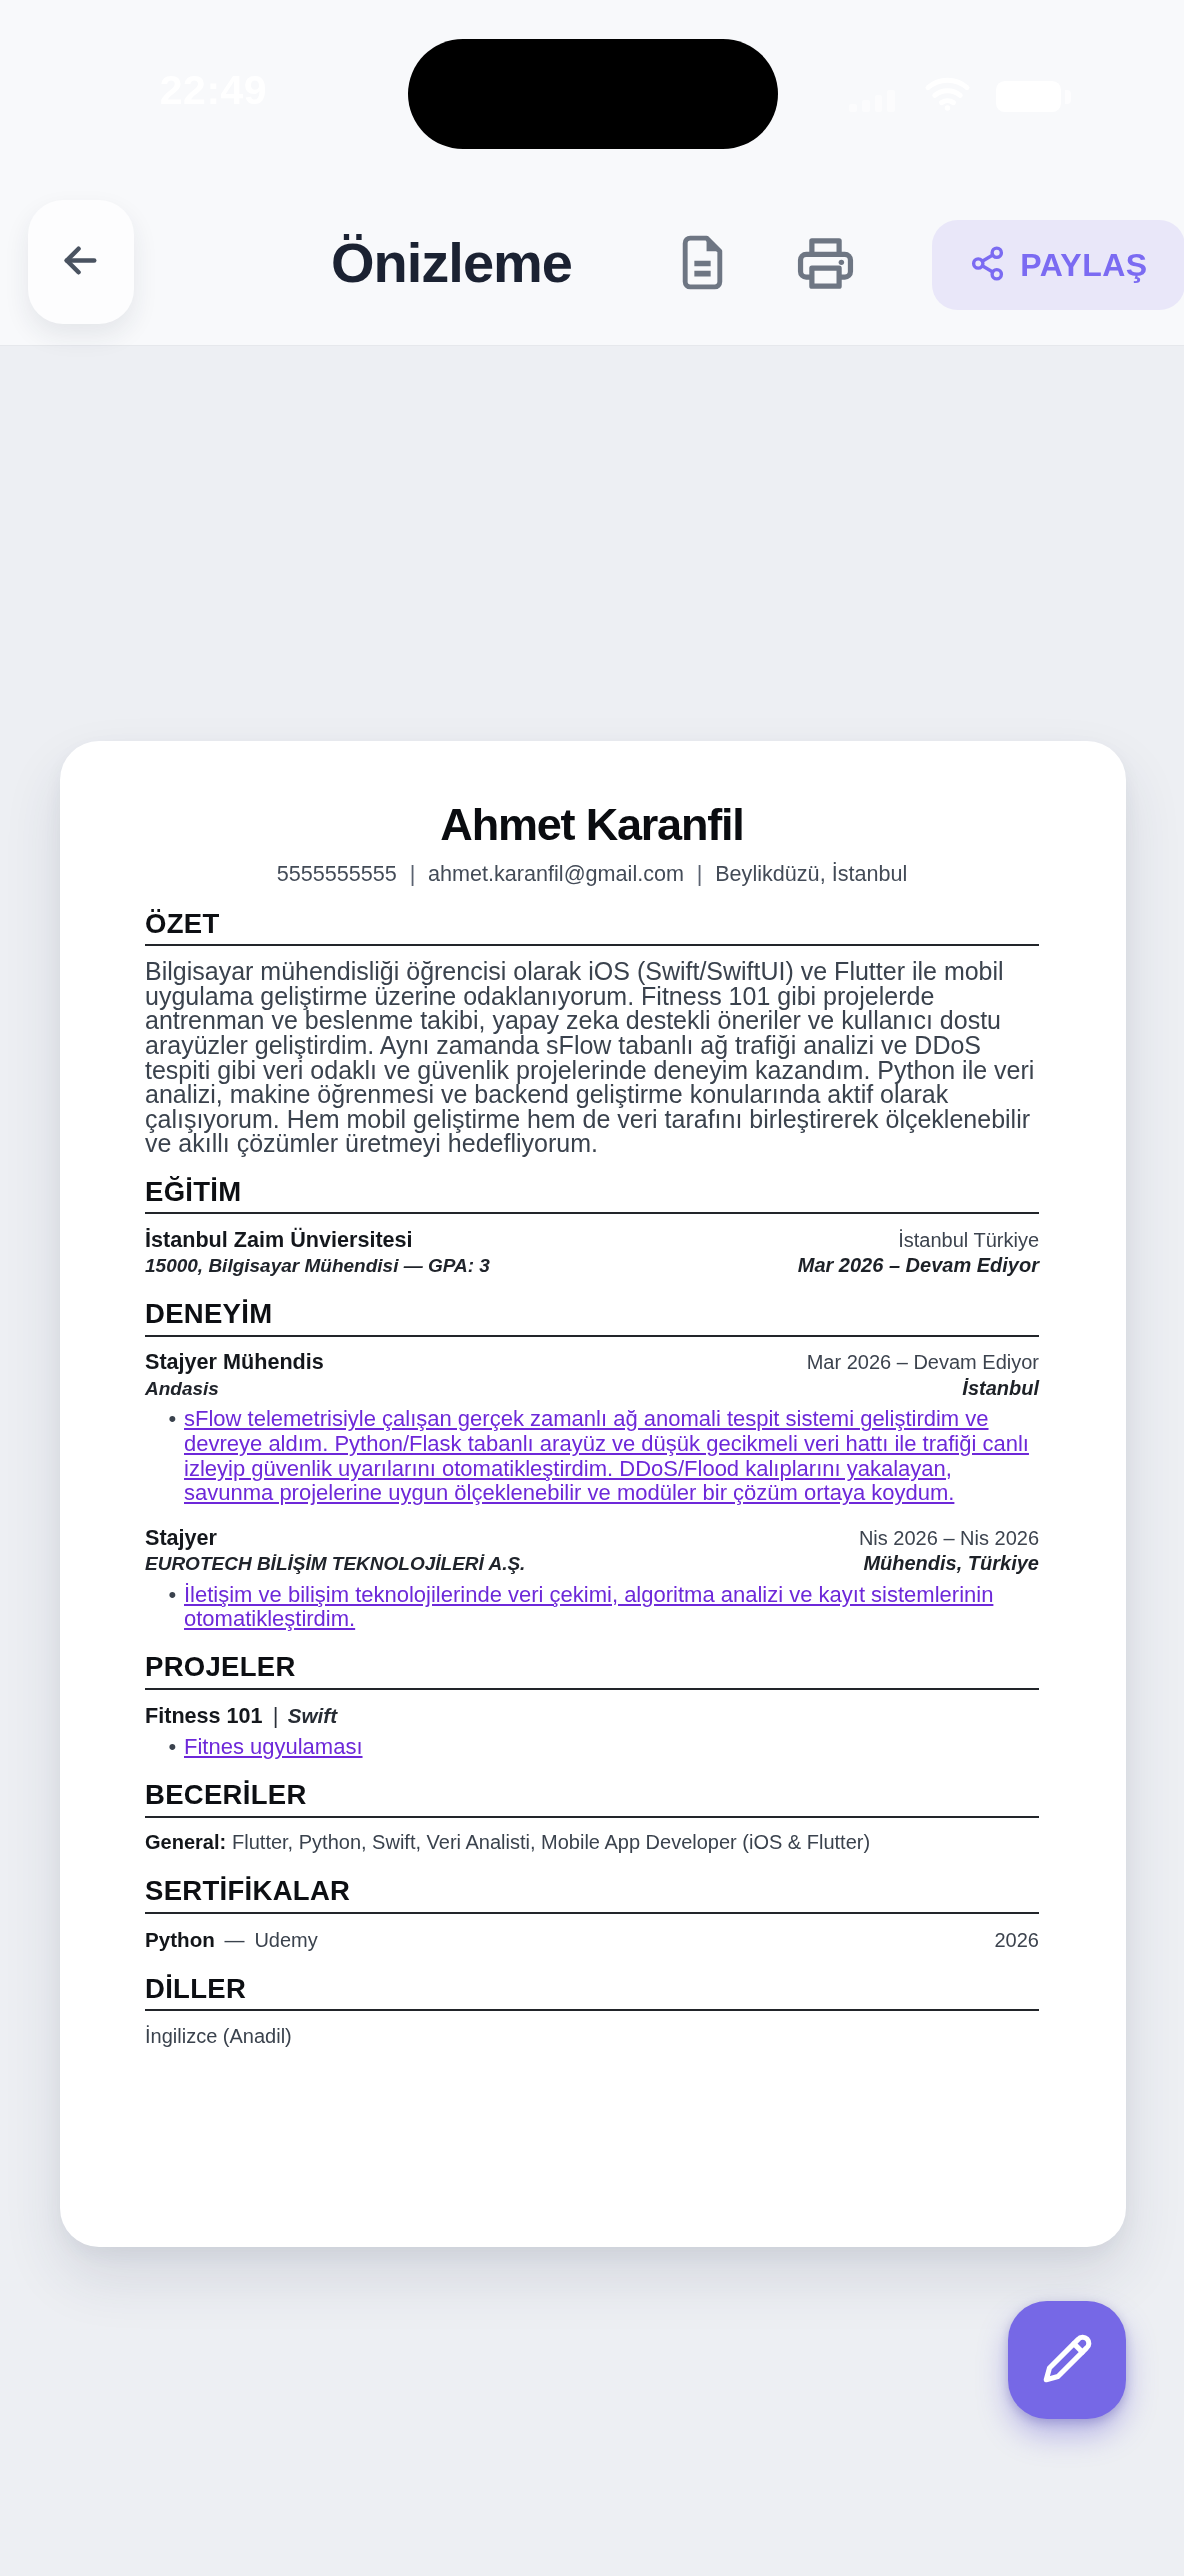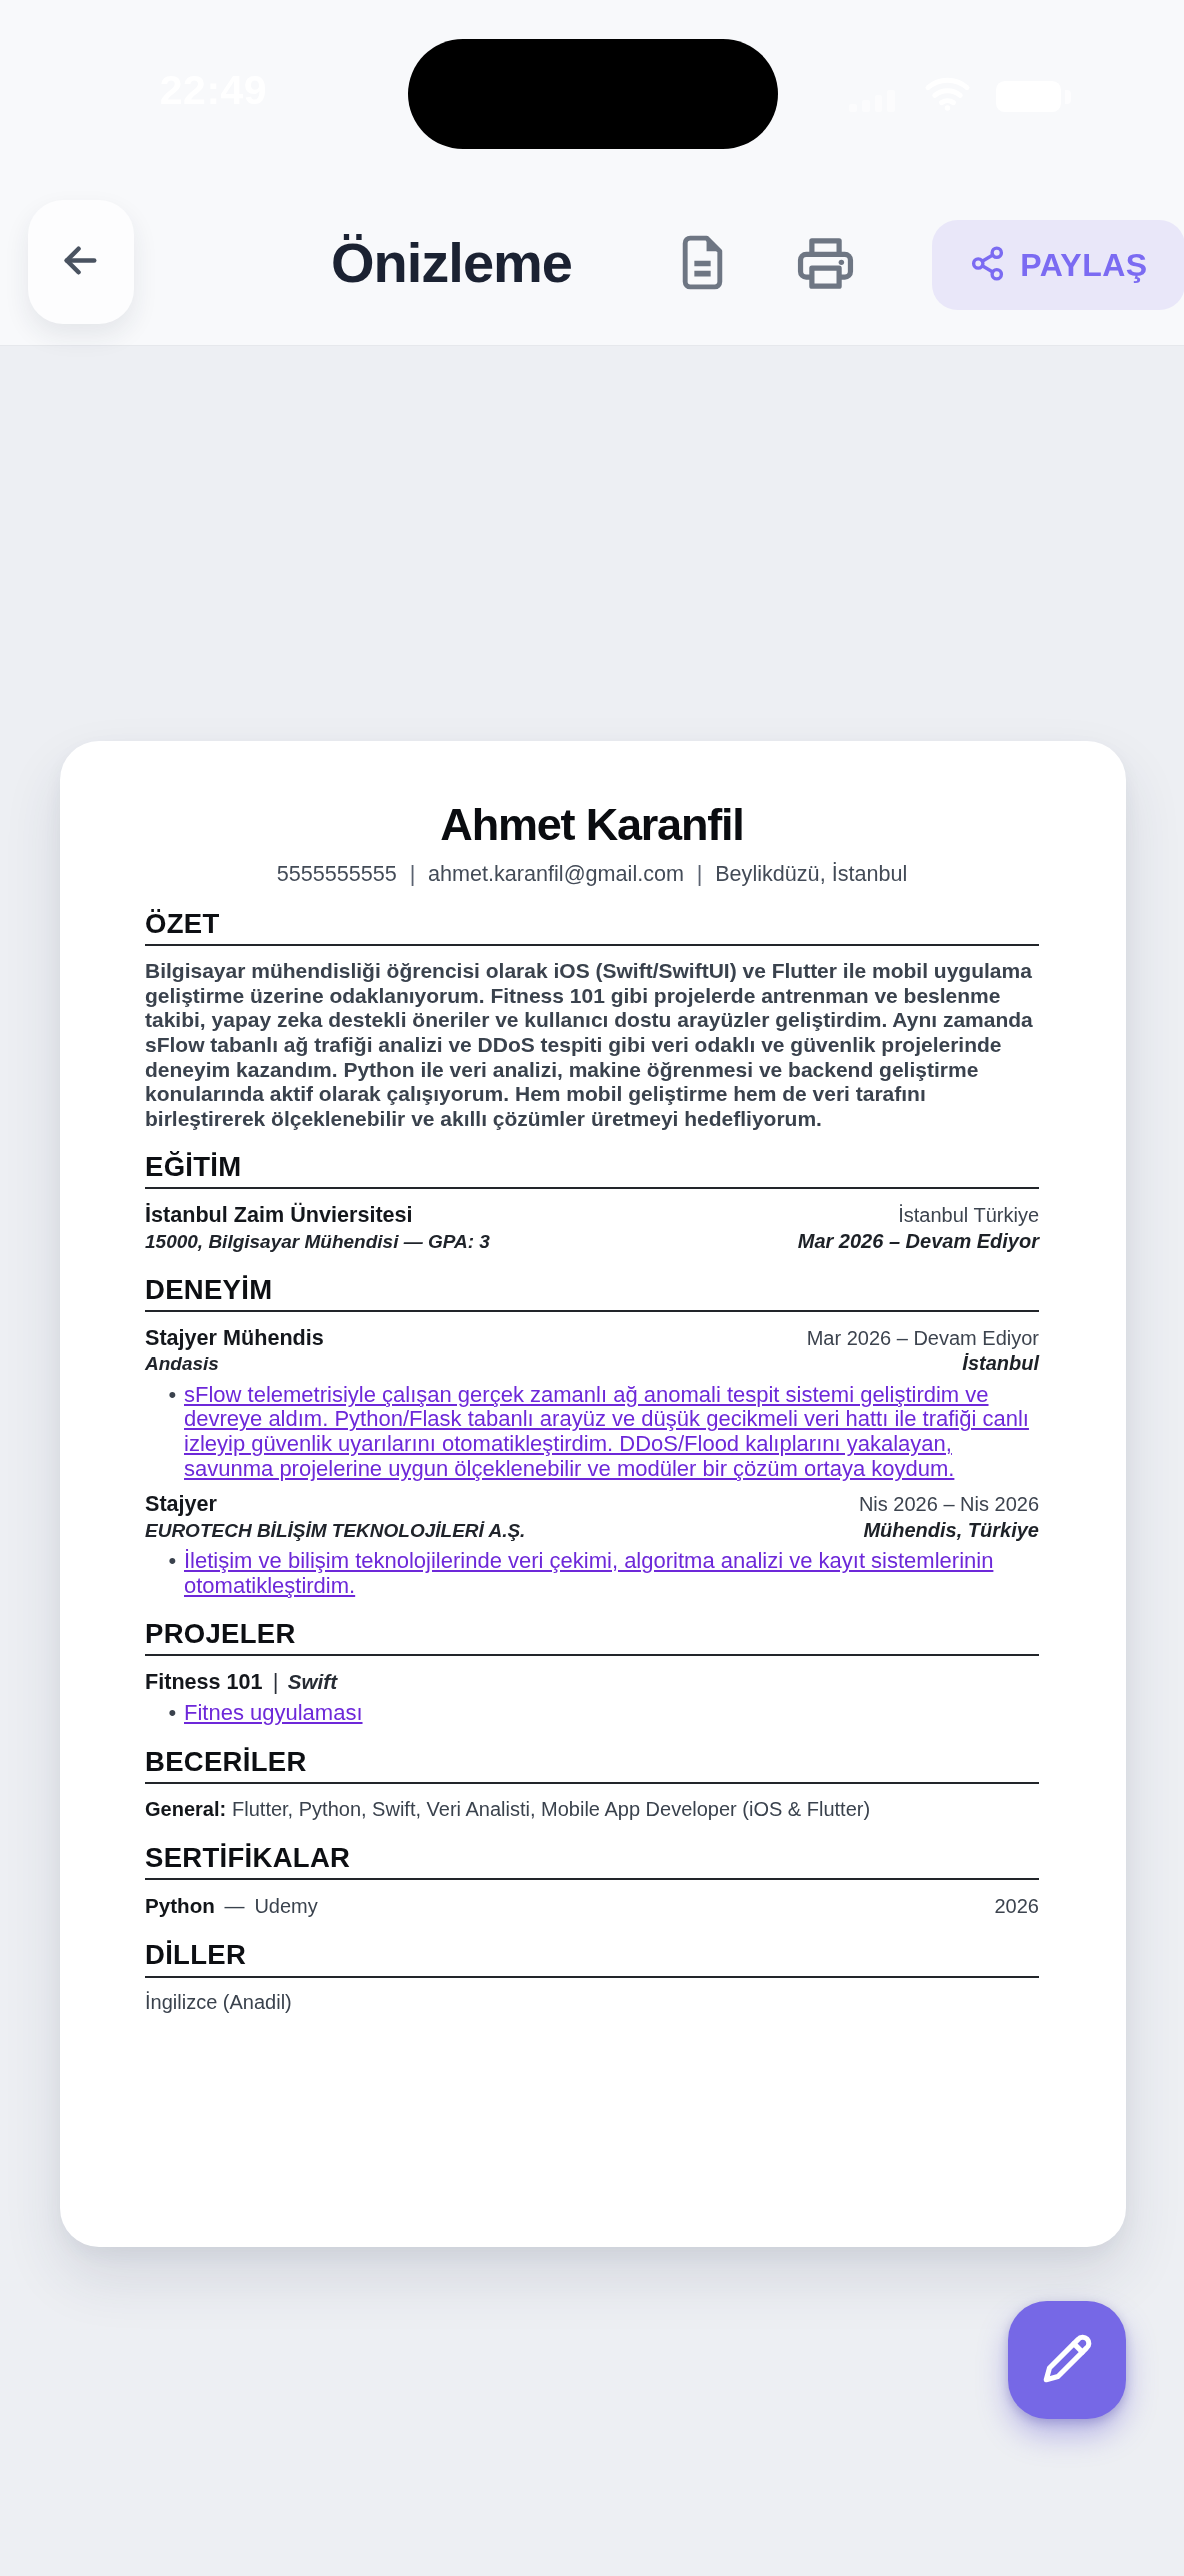--- a/index.html
+++ b/index.html
@@ -78,38 +78,38 @@
   }
   .r-contact .sep { margin:0 12.8px; color:#5a6270; font-weight:400; }
 
   .r-sec { margin-top:20.6px; }
   .r-sec-h {
     font-size:27.5px; font-weight:700; color:#0d0f13;
     letter-spacing:0.3px; line-height:29.5px;
     padding-bottom:5.9px; border-bottom:2.9px solid #22252a;
     margin-bottom:12.8px;
   }
-  .r-par { font-size:21px; color:#3a424d; line-height:24.6px;font-weight:bold; }
+  .r-par { font-size:25px; color:#3a424d; line-height:24.6px; }
 
   .row2 { display:flex; justify-content:space-between; align-items:baseline; }
   .e-title { font-size:21.6px; font-weight:700; color:#14171c; line-height:26.5px; }
   .e-right { font-size:20px; color:#3c434e; line-height:26.5px; }
   .e-sub-l { font-size:19px; font-weight:700; font-style:italic; color:#20242b; line-height:25.5px; }
   .e-sub-r { font-size:20px; font-weight:700; font-style:italic; color:#1d2127; line-height:25.5px; }
 
   .bullets { list-style:none; margin-top:5.9px; }
   .bullets li {
     position:relative; padding-left:39px;
     font-size:22px; color:#6d28d9; line-height:24.6px;text-decoration:underline;
   }
   .bullets li::before {
     content:"•"; position:absolute; left:23.6px; top:0;
     color:#3a424d;
   }
-  .job { margin-bottom:10px; }
+  .job { margin-bottom:19px; }
   .job:last-child { margin-bottom:0; }
 
   .proj-title { font-size:21.6px; line-height:26.5px; color:#14171c; }
   .proj-title .name { font-weight:700; }
   .proj-title .bar { margin:0 9.8px; font-style:italic; font-weight:300; color:#2a2f38; }
   .proj-title .tech { font-weight:700; font-style:italic; color:#272c34; font-size:20.6px; }
 
   .skills-line { font-size:20px; color:#3a424d; line-height:25.5px; }
   .skills-line .lbl { font-weight:700; color:#121519; margin-right:5.9px; }
 

